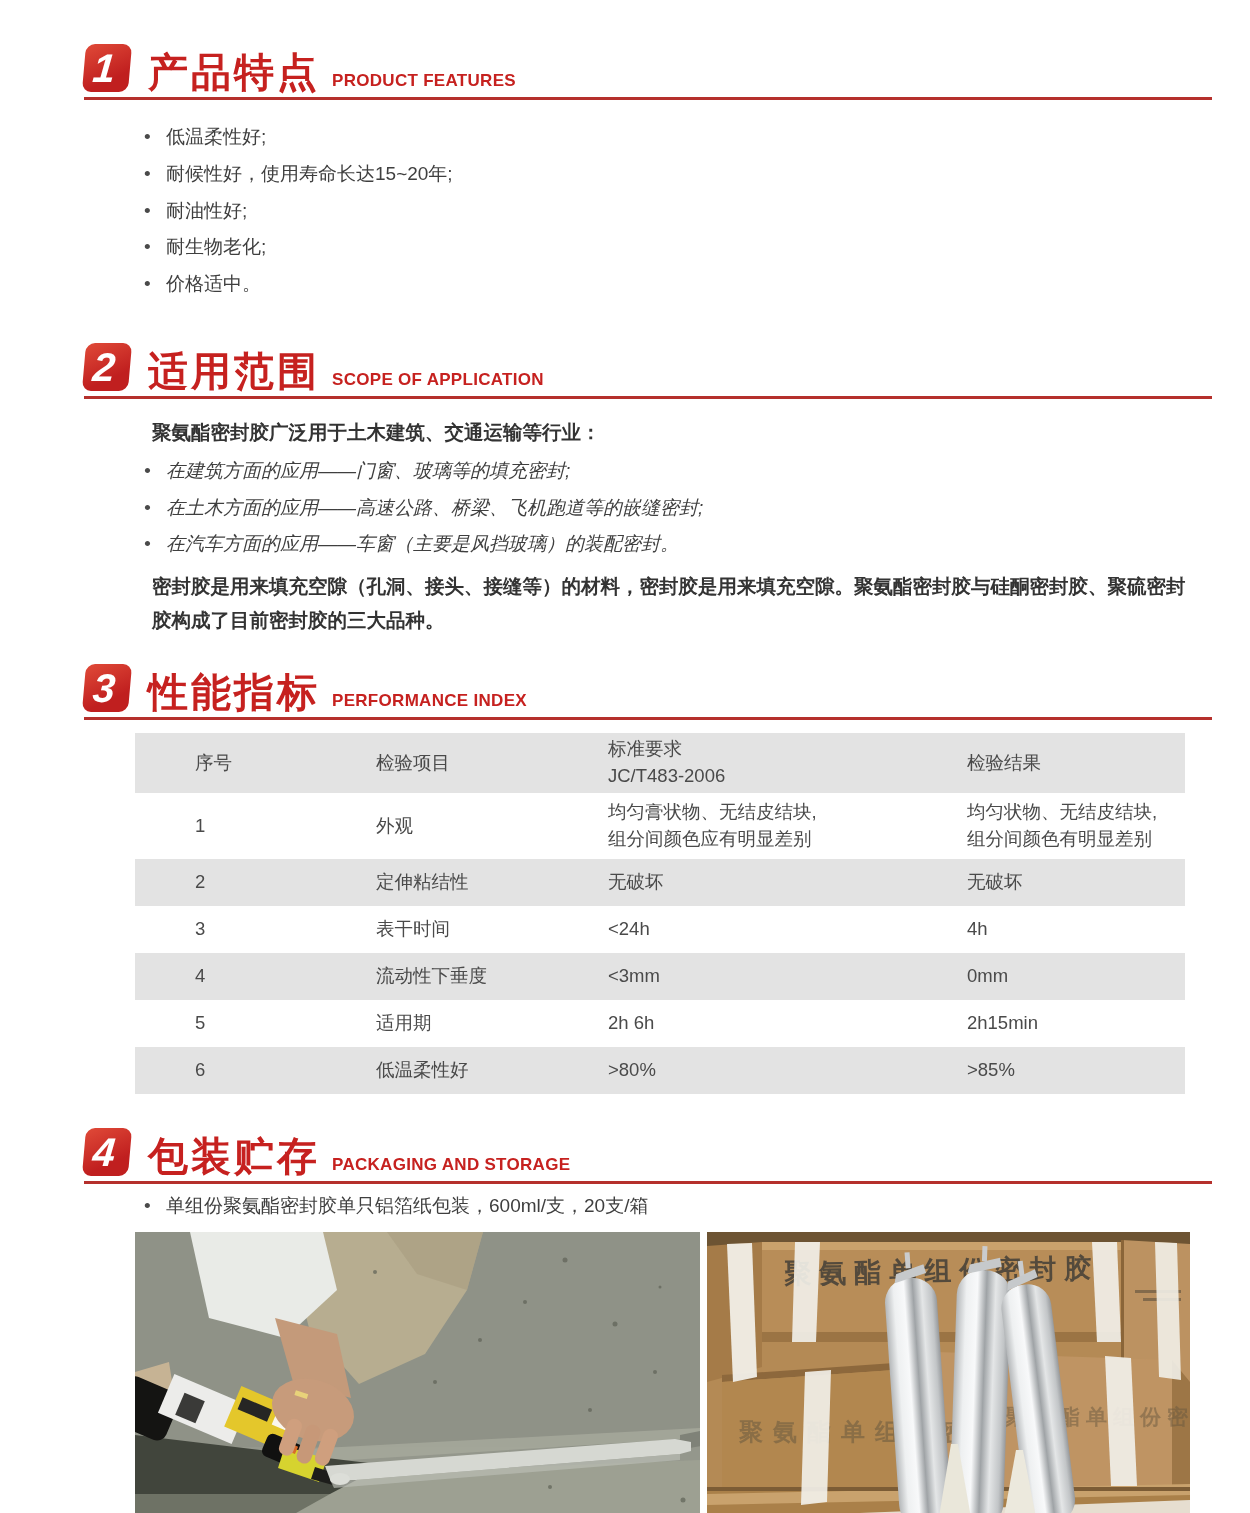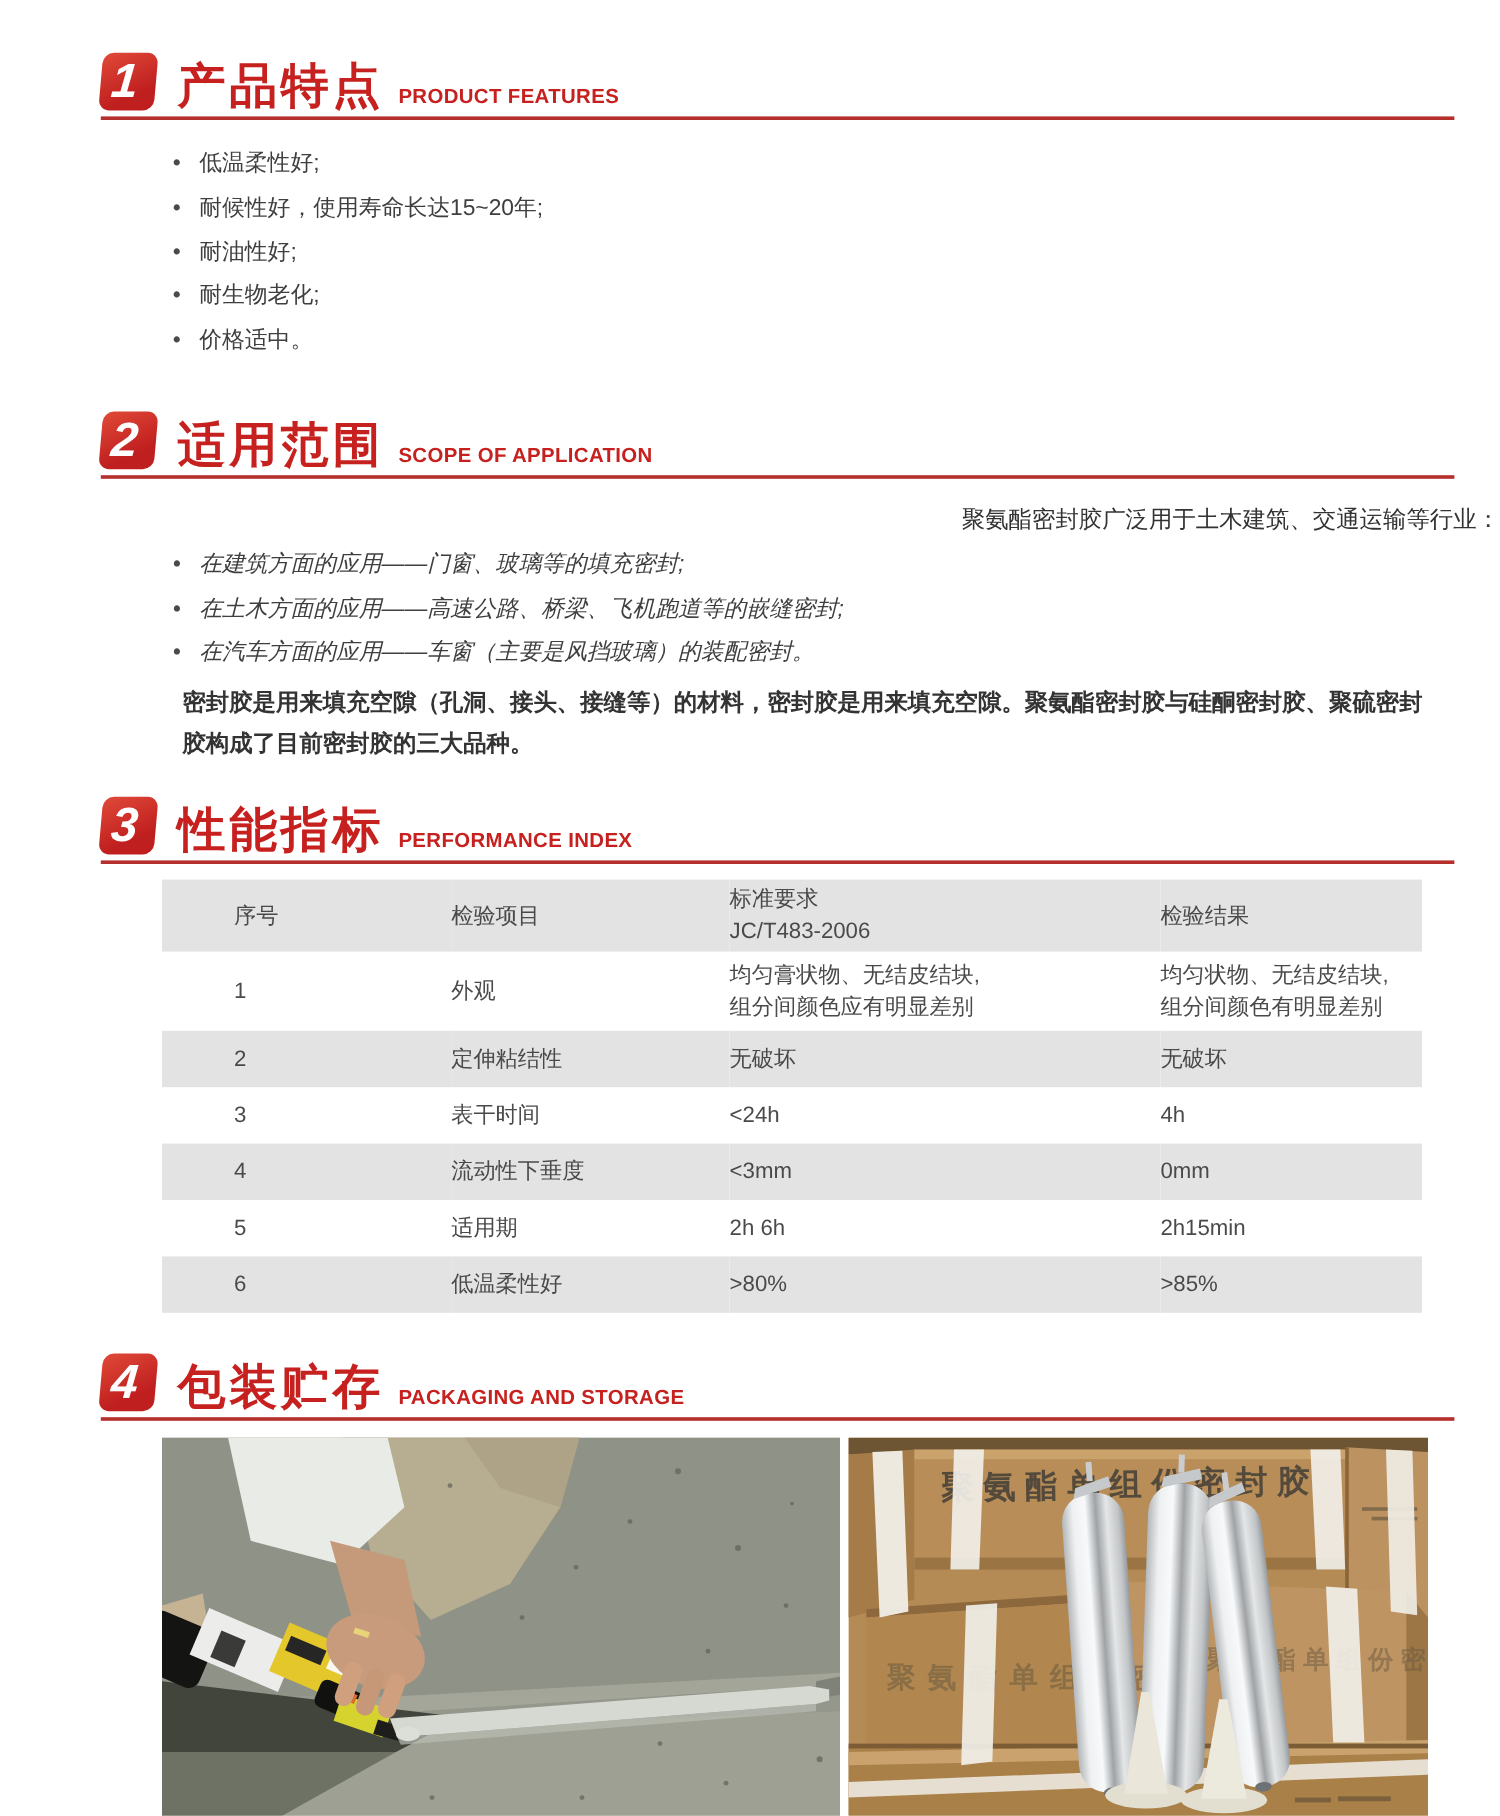--- a/index.html
+++ b/index.html
@@ -45,23 +45,22 @@
     content:"•"; position:absolute; left:4px; top:0; color:#4a4a4a;
   }
 
   .features-cols { display:flex; margin:12px 0 0 140px; }
   .features-cols .colL { width:556px; }
   .features-cols .colR { width:500px; }
 
   
   .scope-body { margin-top:20px; }
   .scope-intro {
-    font-weight:normal; font-size:19.5px; color:#333;
+    font-weight:bold; font-size:19.5px; color:#333;
     margin:0 0 4px 152px;
-    text-align:right;
   }
   .scope-list { margin-left:140px;font-style:italic; }
   .scope-para {
     font-weight:bold; font-size:19.5px; color:#333;
     width:1040px; margin:6px 0 0 152px; line-height:1.75;
   }
 
   
   table.perf {
     width:1050px; margin:13px 0 0 135px;
@@ -189,20 +188,23 @@
   </table>
 
   <div class="sec-head" style="margin-top:34px;">
     <div class="num-box">
       <span>4</span>
     </div>
     <div class="title-zh">包装贮存</div>
     <div class="title-en">PACKAGING AND STORAGE</div>
   </div>
 
+  <ul class="blist pack-list">
+    <li>单组份聚氨酯密封胶单只铝箔纸包装，600ml/支，20支/箱</li>
+  </ul>
 
   <div class="photos">
 
     <svg class="photo" width="565" height="318" viewBox="0 0 565 318">
       <rect width="565" height="318" fill="#94978c"></rect>
       <rect width="565" height="215" fill="#8f9287"></rect>
       <polygon points="0,250 565,228 565,318 0,318" fill="#9da092"></polygon>
       <polygon points="150,218 565,196 565,206 150,232" fill="#a6a89b" opacity="0.85"></polygon>
 
       <polygon points="0,203 250,233 195,262 0,262" fill="#41453c"></polygon>

